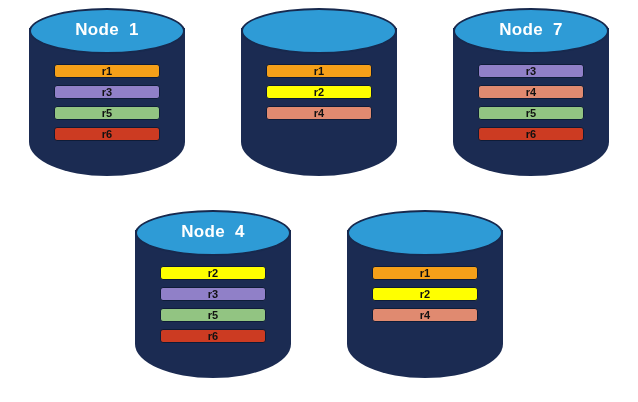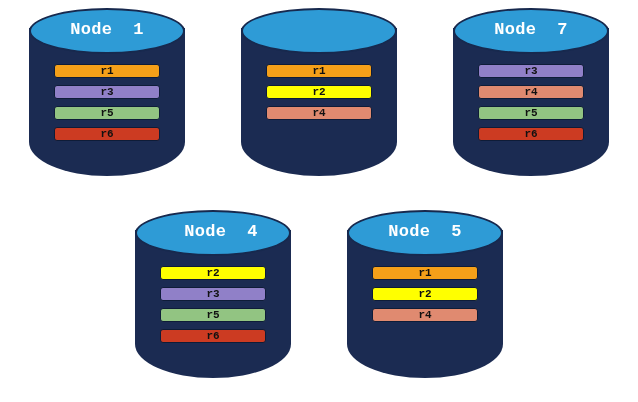--- a/index.html
+++ b/index.html
@@ -12,21 +12,20 @@
     height: 402px;
     position: relative;
     overflow: hidden;
     font-family: "Liberation Sans", sans-serif;
   }
 
   #diagram {
     position: relative;
     width: 638px;
     height: 384px;
-    font-family: Liberation Mono, monospace;
   }
 
   .node-row {
     position: absolute;
     left: 0;
     width: 638px;
     display: flex;
     justify-content: center;
   }
   .row-top { top: 8px; }
@@ -130,32 +129,31 @@
           <div class="replica" style="background: rgb(224, 138, 112);">r4</div>
           <div class="replica" style="background: rgb(146, 196, 130);">r5</div>
           <div class="replica" style="background: rgb(204, 59, 34);">r6</div>
         </div>
       </div>
     </div>
   <div class="node-row row-bottom">
       <div class="node">
         <div class="cyl-body" style="background: rgb(27, 43, 82);"></div>
         <div class="cyl-top" style="background: rgb(46, 155, 214);"></div>
-        <div class="node-title" style="color: rgb(255, 255, 255); padding-left: 8px;">Node  4</div>
+        <div class="node-title" style="color: rgb(255, 255, 255);">Node  4</div>
         <div class="replica-stack">
           <div class="replica" style="background: rgb(255, 255, 0);">r2</div>
           <div class="replica" style="background: rgb(144, 128, 200);">r3</div>
           <div class="replica" style="background: rgb(146, 196, 130);">r5</div>
           <div class="replica" style="background: rgb(204, 59, 34);">r6</div>
         </div>
       </div>
       <div class="node">
         <div class="cyl-body" style="background: rgb(27, 43, 82);"></div>
         <div class="cyl-top" style="background: rgb(46, 155, 214);"></div>
-        <div class="node-title" style="color: rgb(255, 255, 255);">Node  5</div>
         <div class="replica-stack">
           <div class="replica" style="background: rgb(245, 160, 25);">r1</div>
           <div class="replica" style="background: rgb(255, 255, 0);">r2</div>
           <div class="replica" style="background: rgb(224, 138, 112);">r4</div>
         </div>
       </div>
     </div>
 </div>
 
 </body></html>

